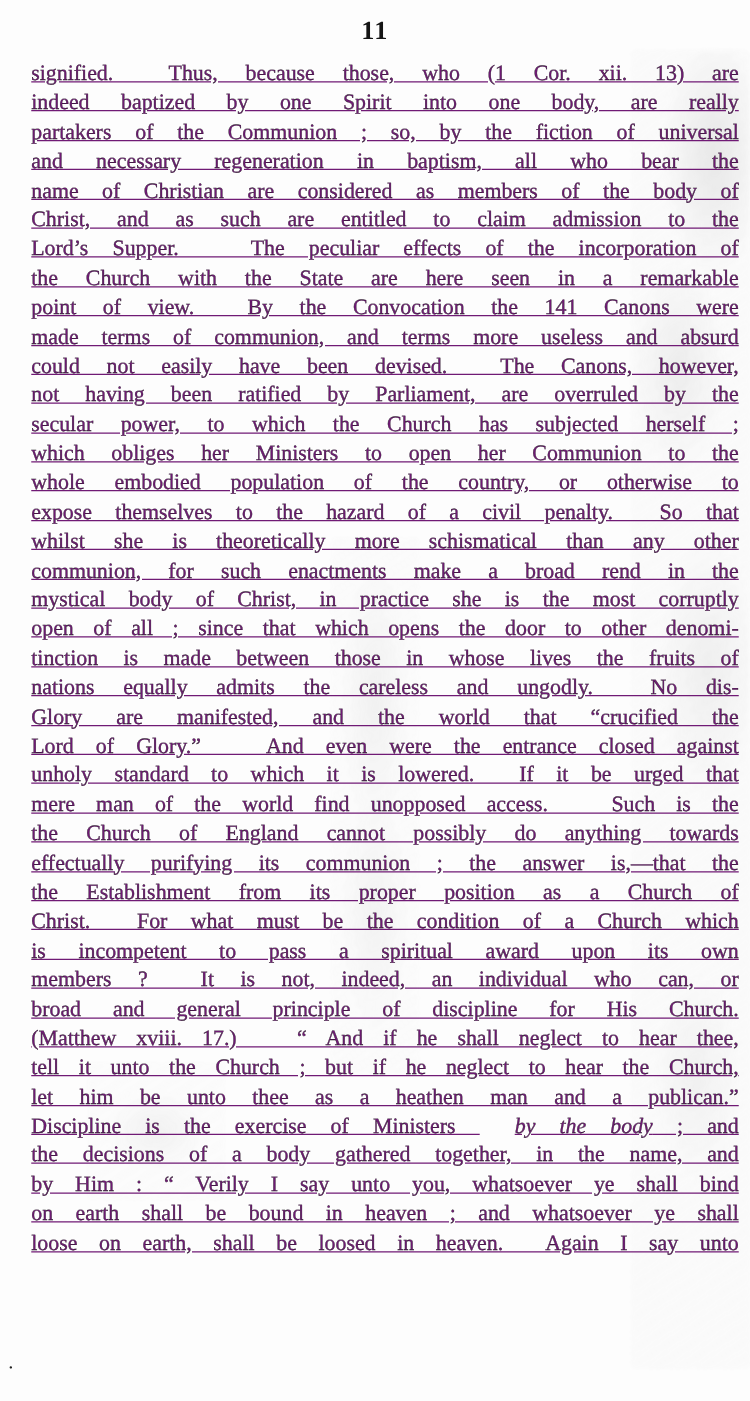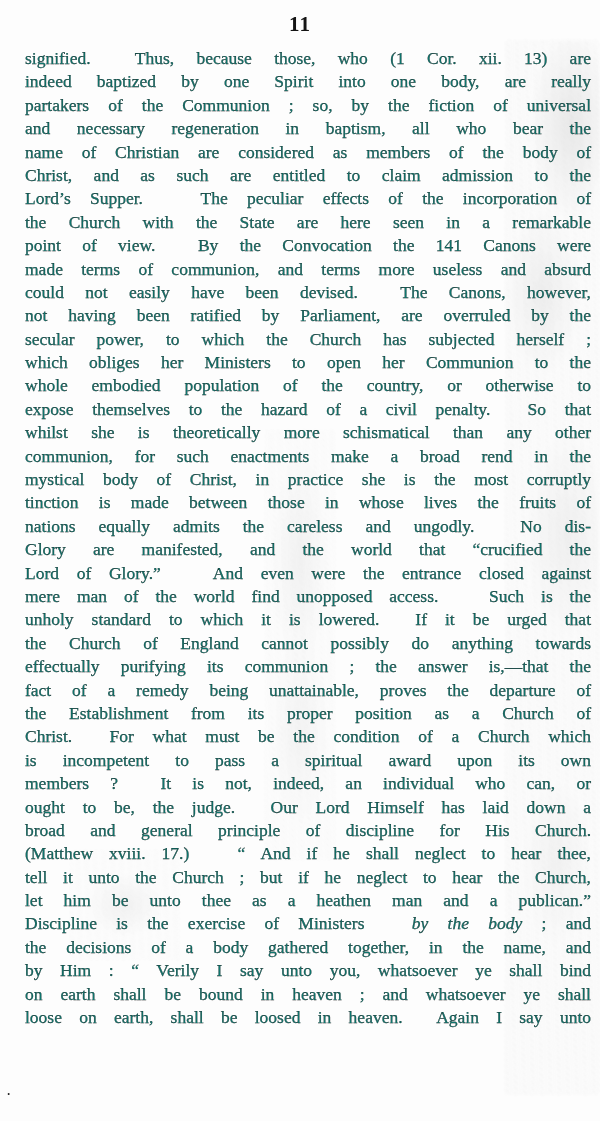--- a/index.html
+++ b/index.html
@@ -28,21 +28,22 @@
     font-size: 21px;
     font-weight: bold;
     color: #141414;
     letter-spacing: 1px;
   }
   .text-block {
     position: absolute;
     top: 47px;
     left: 25px;
     width: 566px;
-    color: #0f766e;
+    color: #701a75;
+    text-decoration: underline;
   }
   .line {
     font-size: 17.5px;
     line-height: 23.4px;
     height: 23.4px;
     white-space: nowrap;
     text-align: justify;
     text-align-last: justify;
     -webkit-text-stroke: 0.25px #131313;
   }
@@ -111,34 +112,33 @@
       <div class="line"><span>made terms of communion, and terms more useless and absurd</span></div>
       <div class="line"><span>could not easily have been devised.&nbsp; The Canons, however,</span></div>
       <div class="line"><span>not having been ratified by Parliament, are overruled by the</span></div>
       <div class="line"><span>secular power, to which the Church has subjected herself ;</span></div>
       <div class="line"><span>which obliges her Ministers to open her Communion to the</span></div>
       <div class="line"><span>whole embodied population of the country, or otherwise to</span></div>
       <div class="line"><span>expose themselves to the hazard of a civil penalty.&nbsp; So that</span></div>
       <div class="line"><span>whilst she is theoretically more schismatical than any other</span></div>
       <div class="line"><span>communion, for such enactments make a broad rend in the</span></div>
       <div class="line"><span>mystical body of Christ, in practice she is the most corruptly</span></div>
+      <div class="line"><span>open of all ; since that which opens the door to other denomi-</span></div>
       <div class="line"><span>tinction is made between those in whose lives the fruits of</span></div>
       <div class="line"><span>nations equally admits the careless and ungodly.&nbsp; No dis-</span></div>
       <div class="line"><span>Glory are manifested, and the world that “crucified the</span></div>
       <div class="line"><span>Lord of Glory.”&nbsp;&nbsp; And even were the entrance closed against</span></div>
+      <div class="line"><span>unholy standard to which it is lowered.&nbsp; If it be urged that</span></div>
       <div class="line"><span>mere man of the world find unopposed access.&nbsp;&nbsp; Such is the</span></div>
-      <div class="line"><span>unholy standard to which it is lowered.&nbsp; If it be urged that</span></div>
       <div class="line"><span>the Church of England cannot possibly do anything towards</span></div>
       <div class="line"><span>effectually purifying its communion ; the answer is,—that the</span></div>
-      <div class="line"><span>fact of a remedy being unattainable, proves the departure of</span></div>
       <div class="line"><span>the Establishment from its proper position as a Church of</span></div>
       <div class="line"><span>Christ.&nbsp; For what must be the condition of a Church which</span></div>
       <div class="line"><span>is incompetent to pass a spiritual award upon its own</span></div>
       <div class="line"><span>members ?&nbsp; It is not, indeed, an individual who can, or</span></div>
-      <div class="line"><span>ought to be, the judge.&nbsp; Our Lord Himself has laid down a</span></div>
       <div class="line"><span>broad and general principle of discipline for His Church.</span></div>
       <div class="line"><span>(Matthew xviii. 17.)&nbsp;&nbsp; “ And if he shall neglect to hear thee,</span></div>
       <div class="line"><span>tell it unto the Church ; but if he neglect to hear the Church,</span></div>
       <div class="line"><span>let him be unto thee as a heathen man and a publican.”</span></div>
       <div class="line"><span>Discipline is the exercise of Ministers </span><span class="italic">by the body</span><span> ; and</span></div>
       <div class="line"><span>the decisions of a body gathered together, in the name, and</span></div>
       <div class="line"><span>by Him : “ Verily I say unto you, whatsoever ye shall bind</span></div>
       <div class="line"><span>on earth shall be bound in heaven ; and whatsoever ye shall</span></div>
       <div class="line"><span>loose on earth, shall be loosed in heaven.&nbsp; Again I say unto</span></div>
     </div>

